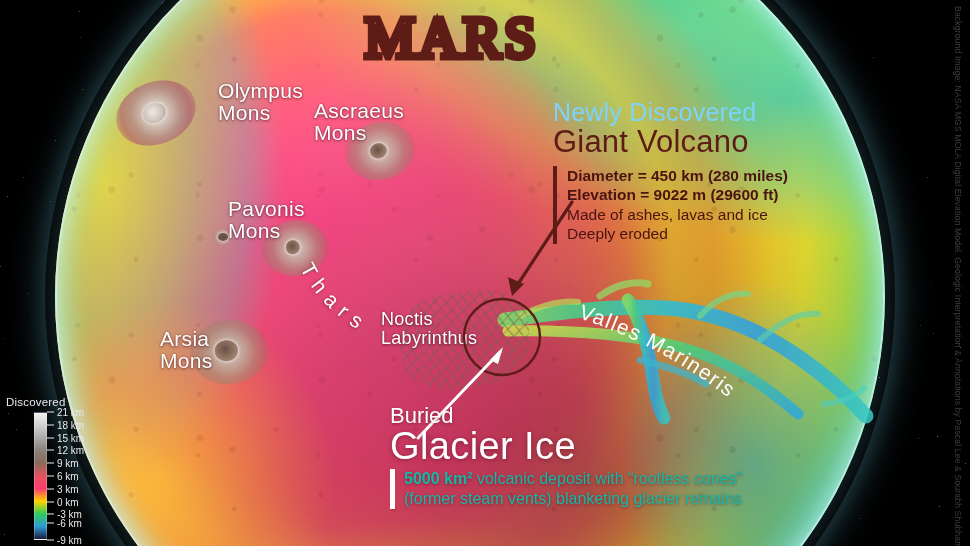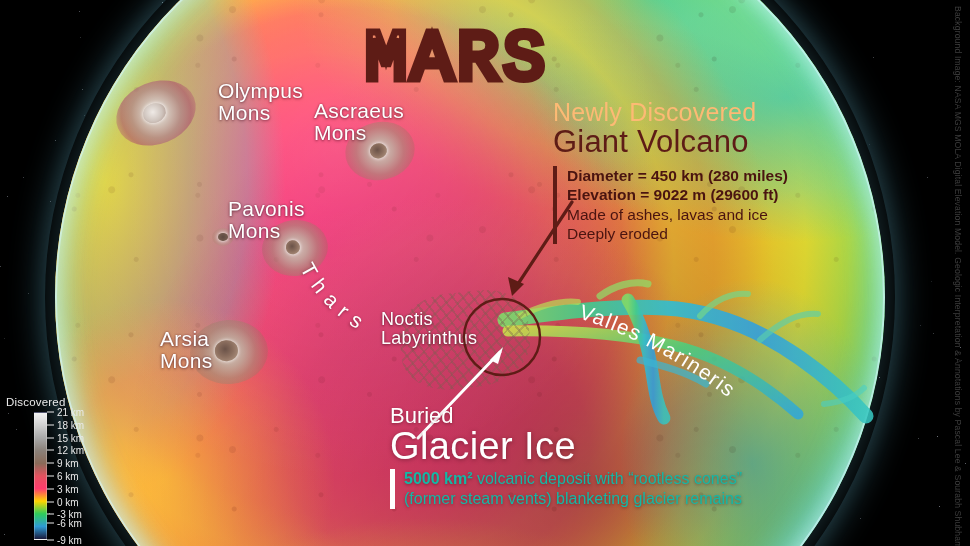--- a/index.html
+++ b/index.html
@@ -178,30 +178,29 @@
 
   
   .curved { position:absolute; pointer-events:none; }
   .curved text {
     fill:#ffffff; font-family:"Liberation Sans", sans-serif; font-weight:400;
   }
 
   
   #mars-title {
     position:absolute; left:365px; top:6px;
-    font-size:70px; font-weight:400; letter-spacing:4px;
+    font-size:56px; font-weight:400; letter-spacing:4px;
     color:transparent;
     -webkit-text-stroke:7px #5e1c16;
-    font-family:Liberation Mono, monospace;
-    margin-top:15px;
+    font-family:Liberation Serif, serif;
   }
 
   
   #volcano-ann { position:absolute; left:553px; top:98px; width:300px; }
-  #volcano-ann .h1 { color:#fdba74; font-size:25px; line-height:1.12; letter-spacing:.2px; }
+  #volcano-ann .h1 { color:#7dd3fc; font-size:25px; line-height:1.12; letter-spacing:.2px; }
   #volcano-ann .h2 { color:#5e1c16; font-size:31px; line-height:1.12; letter-spacing:.2px; margin-top:-1px; }
   #volcano-ann .bullets {
     margin-top:6px; padding-left:10px; border-left:4px solid #5e1c16;
     color:#4a1410; font-size:15.5px; line-height:1.26;
   }
   #volcano-ann .bullets .b { font-weight:bold; }
 
   
   #glacier-ann { position:absolute; left:390px; top:404px; width:470px; }
   #glacier-ann .g1 {

